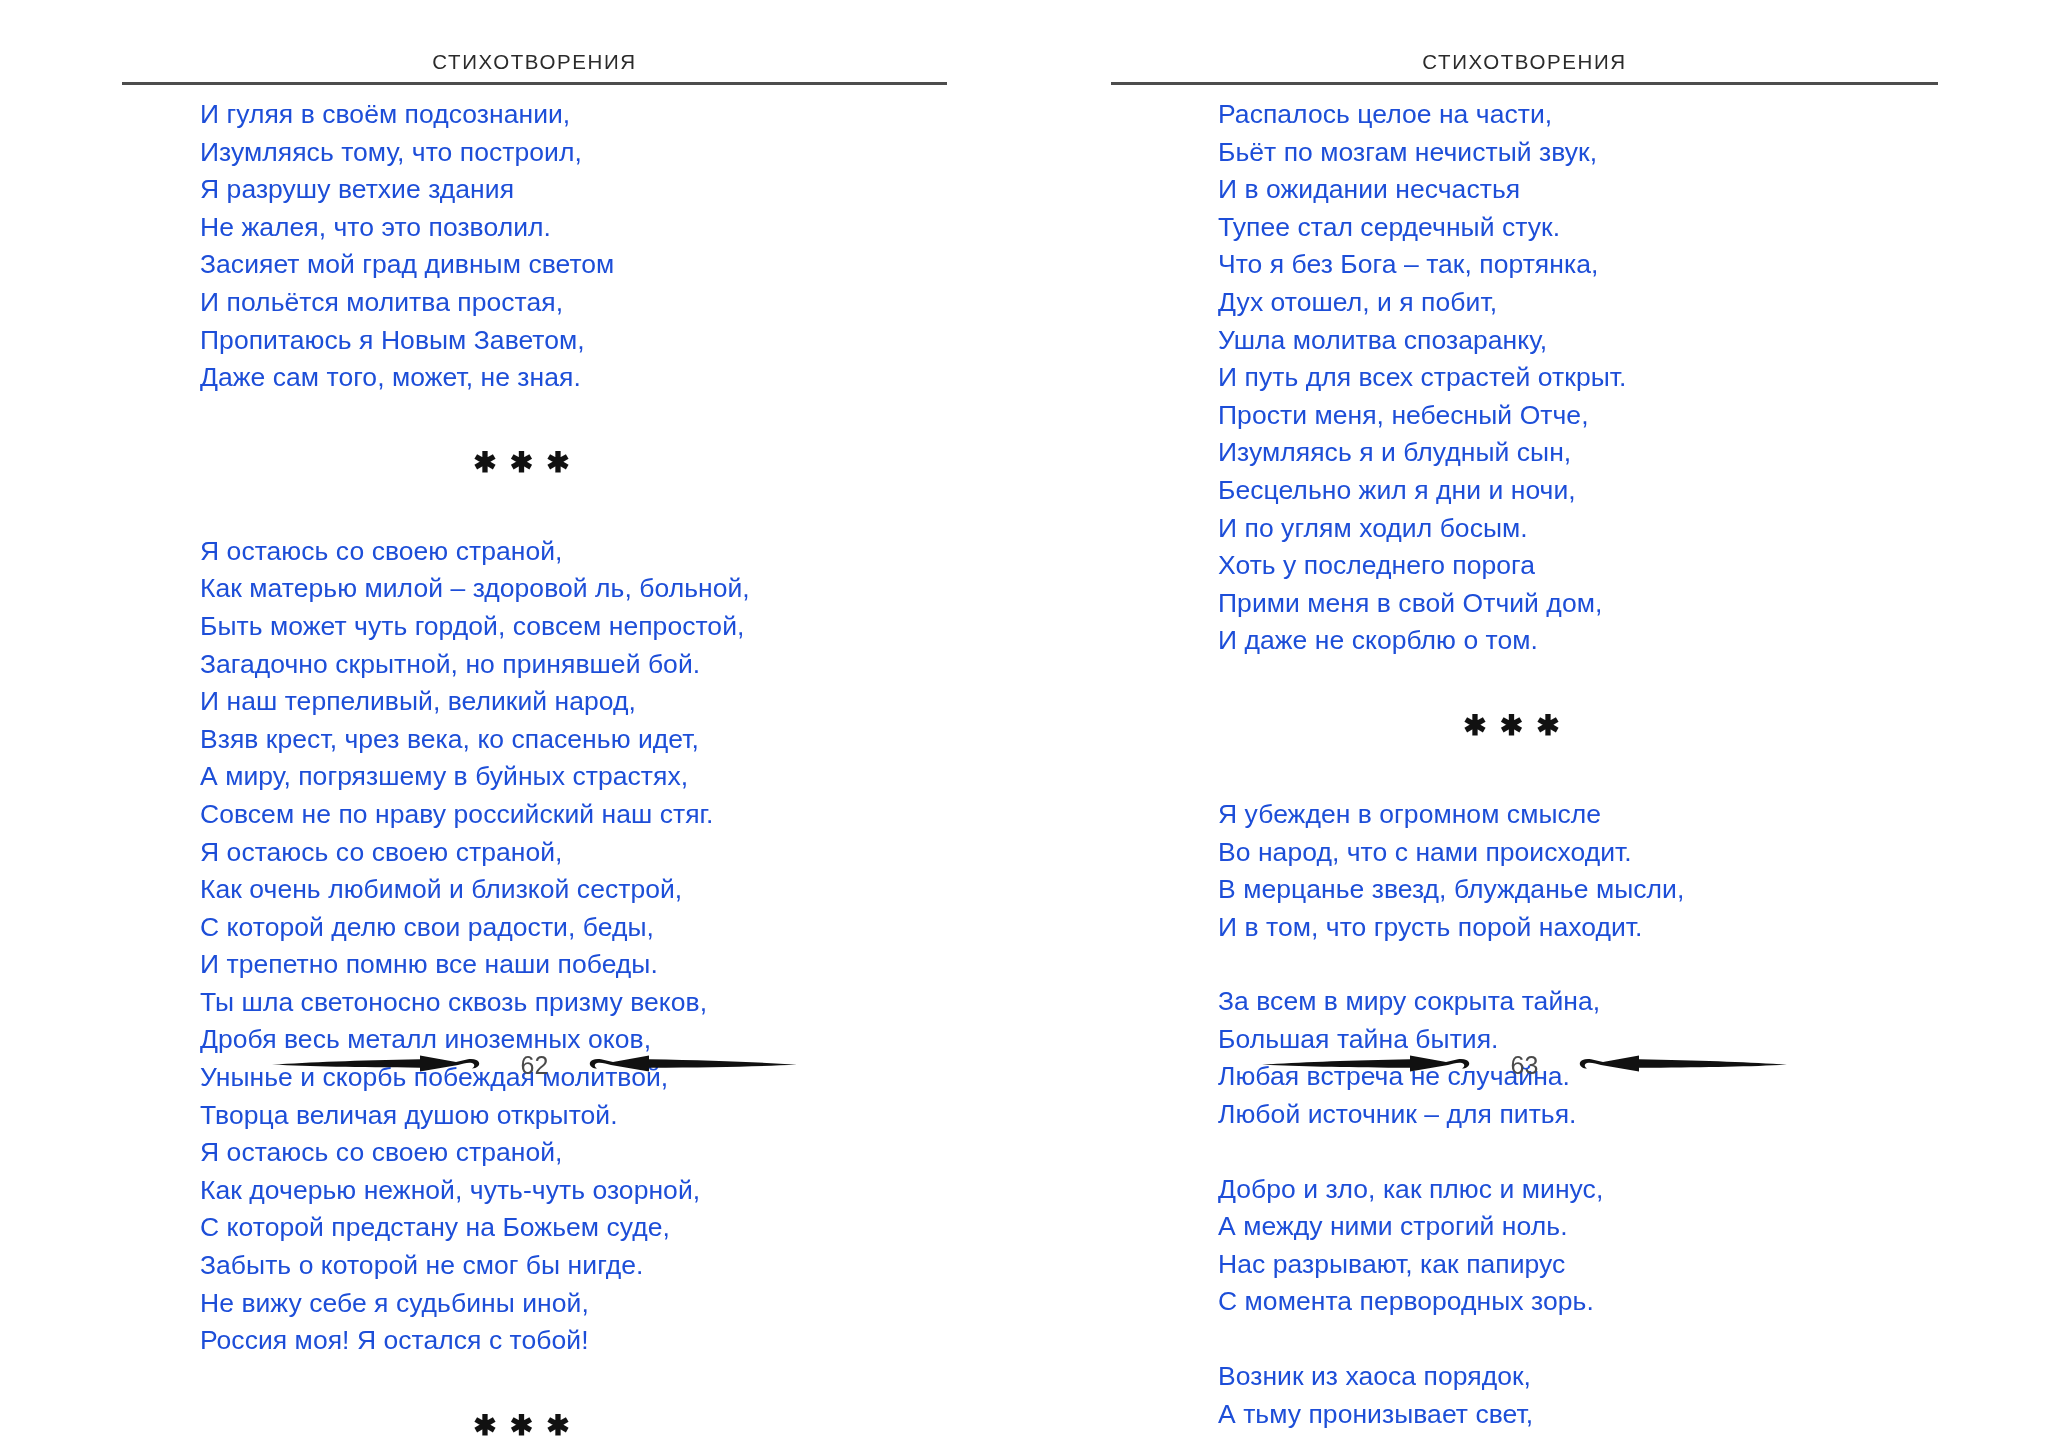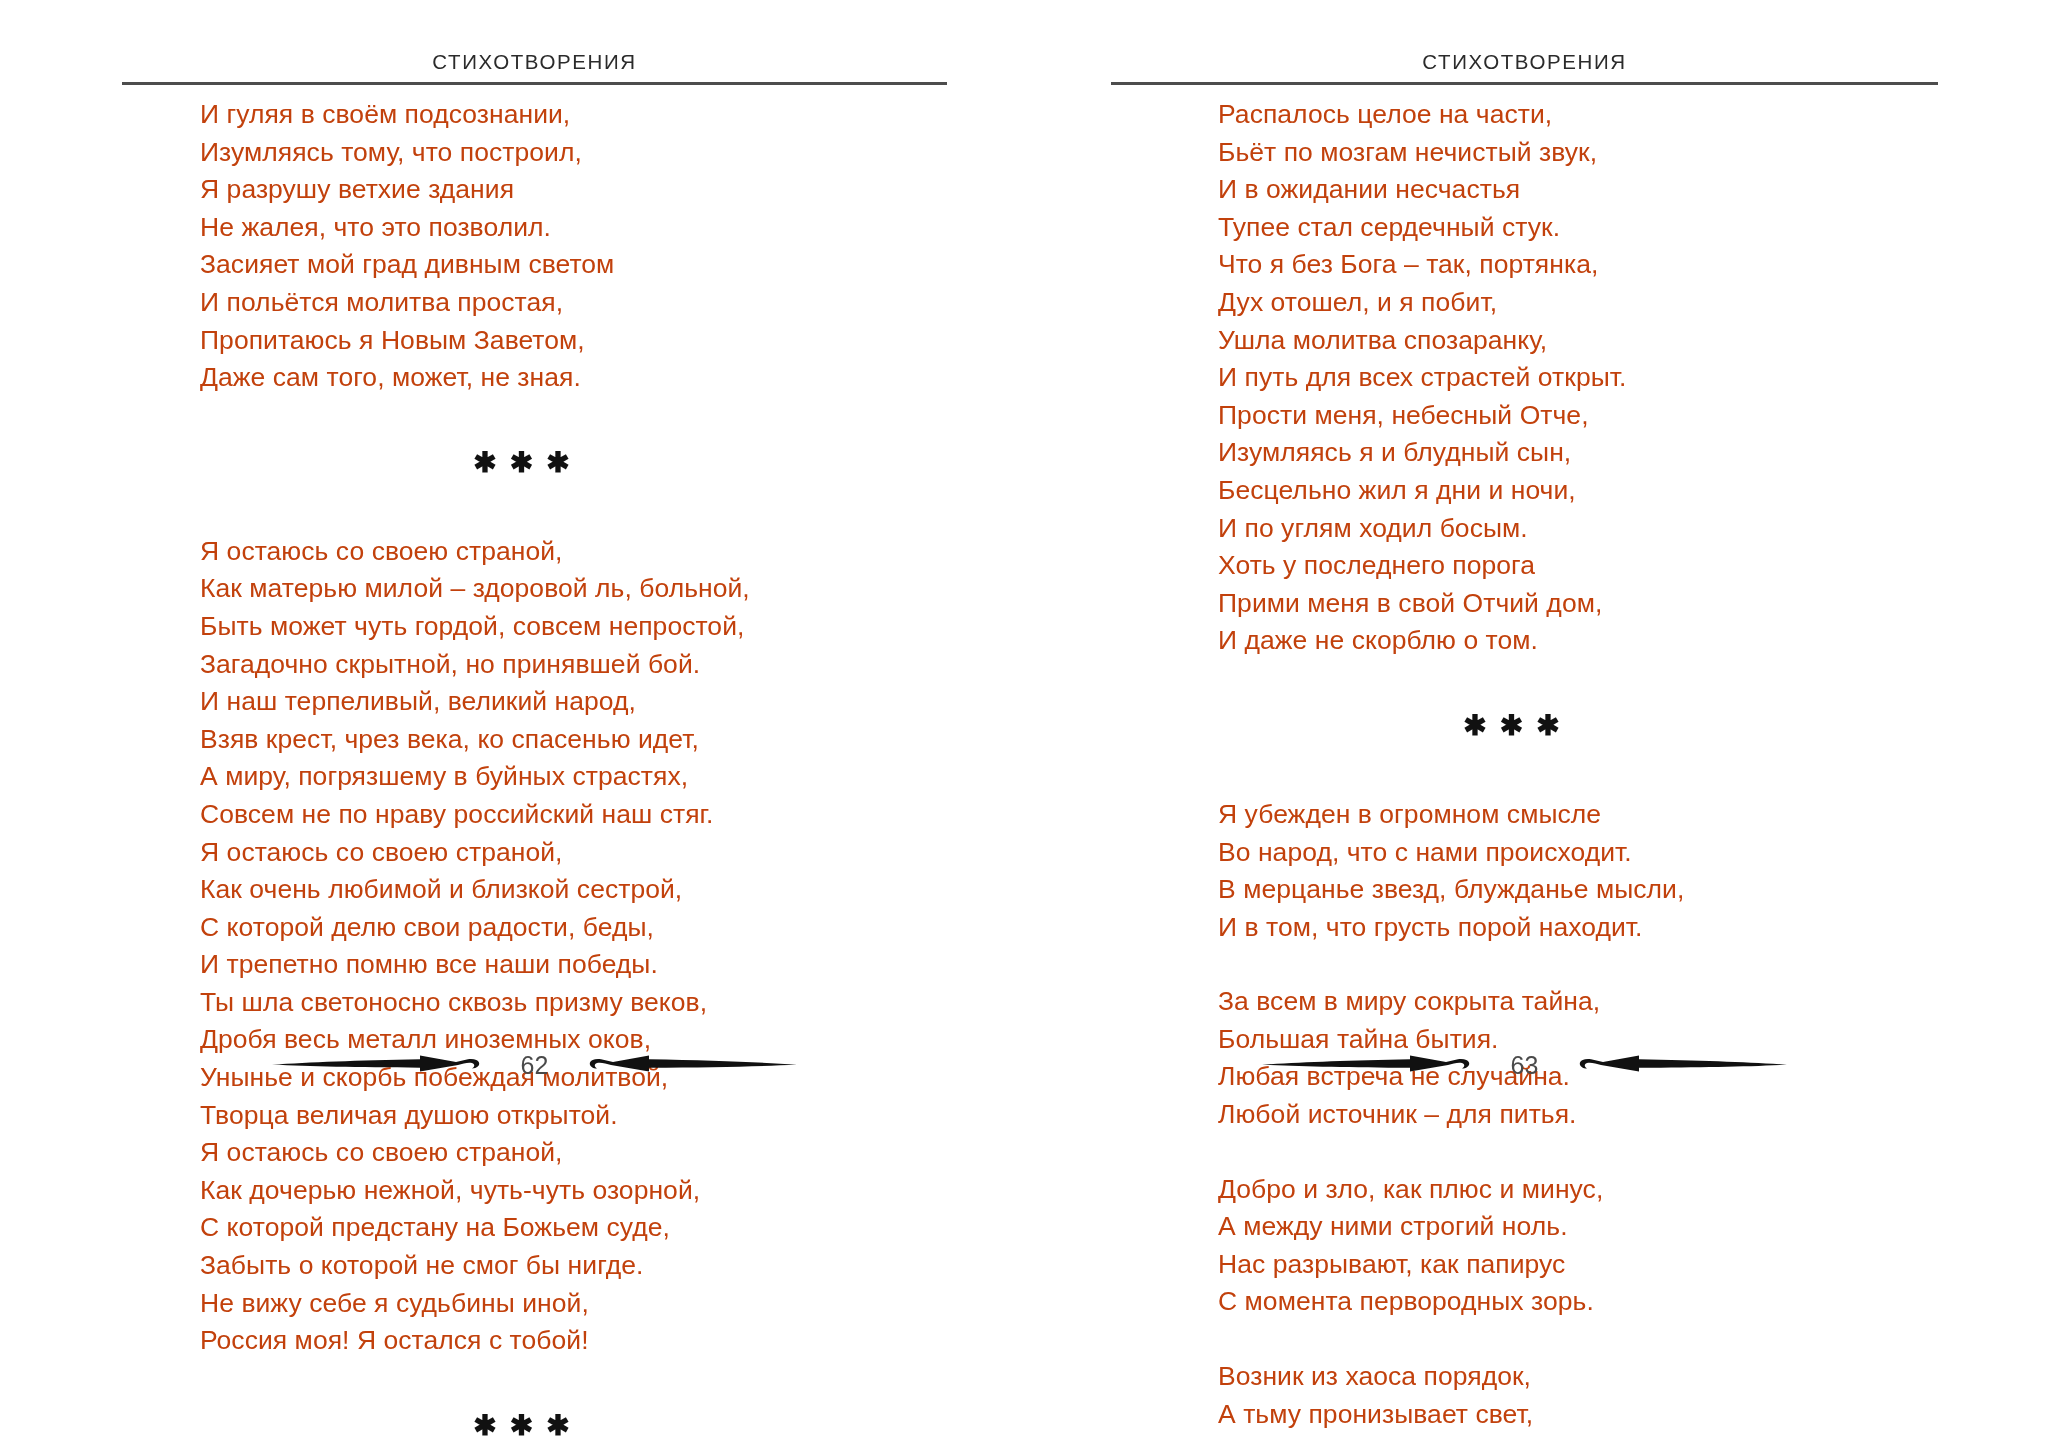--- a/index.html
+++ b/index.html
@@ -74,21 +74,21 @@
   }
   .page-right .text-body { padding-left: 107px; }
 
   .poem {
     margin: 0;
   }
 
   .poem-line {
     font-size: 26.5px;
     line-height: 37.6px;
-    color: #c2410c;
+    color: #1d4ed8;
     white-space: pre;
     letter-spacing: 0.05px;
   }
 
   .stanza + .stanza { margin-top: 37px; }
 
   
   .separator {
     text-align: center;
     font-size: 28px;

